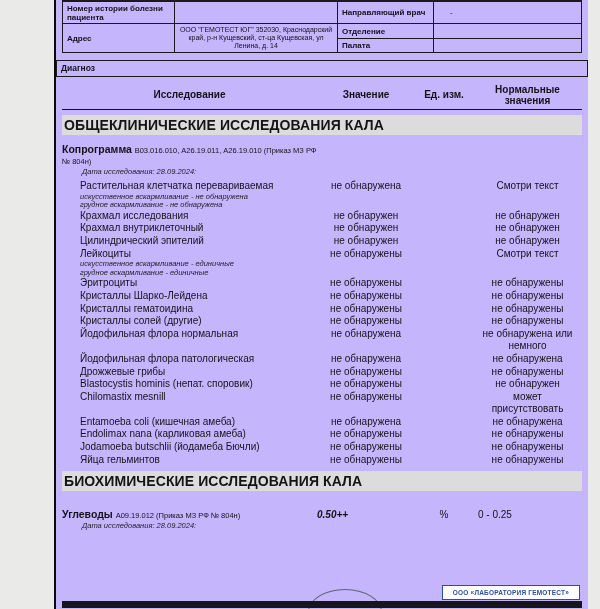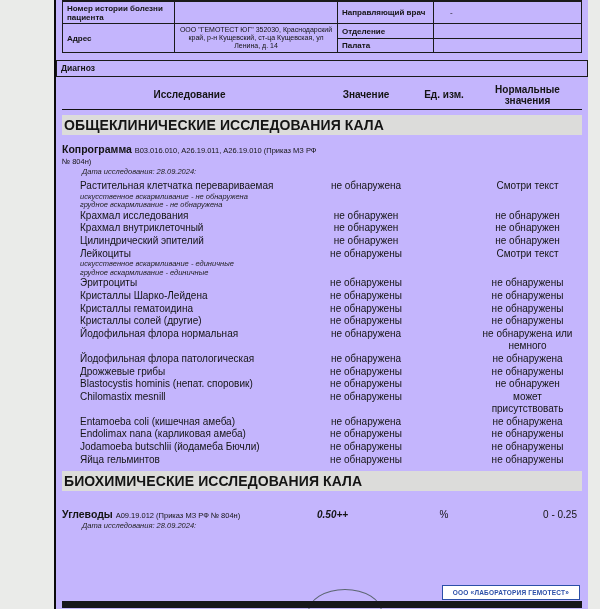--- a/index.html
+++ b/index.html
@@ -56,21 +56,21 @@
   .band {
     margin: 5px 6px 0; background: #dcdcda;
     font-weight: bold; font-size: 14px; padding: 2px 15px 2px 2px;
     letter-spacing: 0.1px;
   }
   .thead { padding: 0 6px; margin-top: 6px; font-size: 10px; align-items: baseline; }
   .tname { font-weight: bold; font-size: 10.5px; }
   .tcodes { font-weight: normal; font-size: 7.5px; }
   .tval  { font-weight: bold; font-style: italic; font-size: 10px; }
   .tunit { text-align: center; font-size: 10px; }
-  .tnorm { text-align: right; font-size: 10px; padding: 0 5px; margin-top: 12px; }
+  .tnorm { text-align: left; font-size: 10px; padding: 0 5px; margin-top: 12px; }
   .date { font-style: italic; font-size: 7.5px; margin: 1px 6px 0 26px; color: #222; }
   .rows { margin-top: 4px; padding: 0 6px; }
   .prow .cell { font-size: 10px; line-height: 12.6px; }
   .prow .name { padding-left: 18px; }
   .prow .val, .prow .unit { text-align: center; }
   .prow .norm { text-align: center; padding: 0 5px; }
   .prow.note .name { font-style: italic; font-size: 7.5px; line-height: 8.6px; color: #1d1d1d; }
   
   .stamp-circle {
     position: absolute; left: 252px; bottom: -26px;

